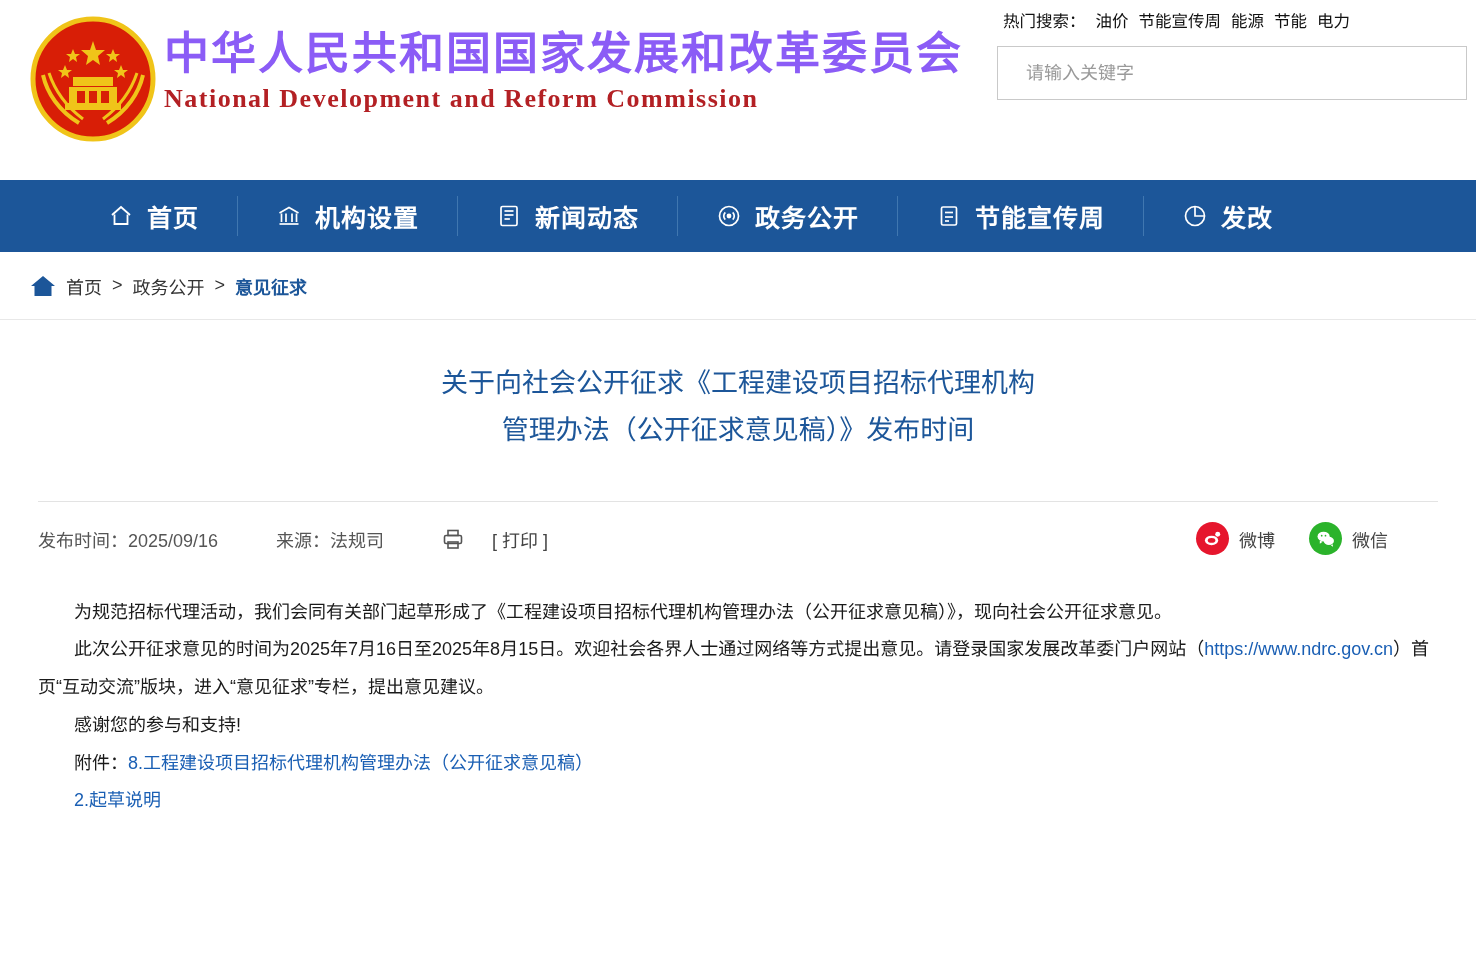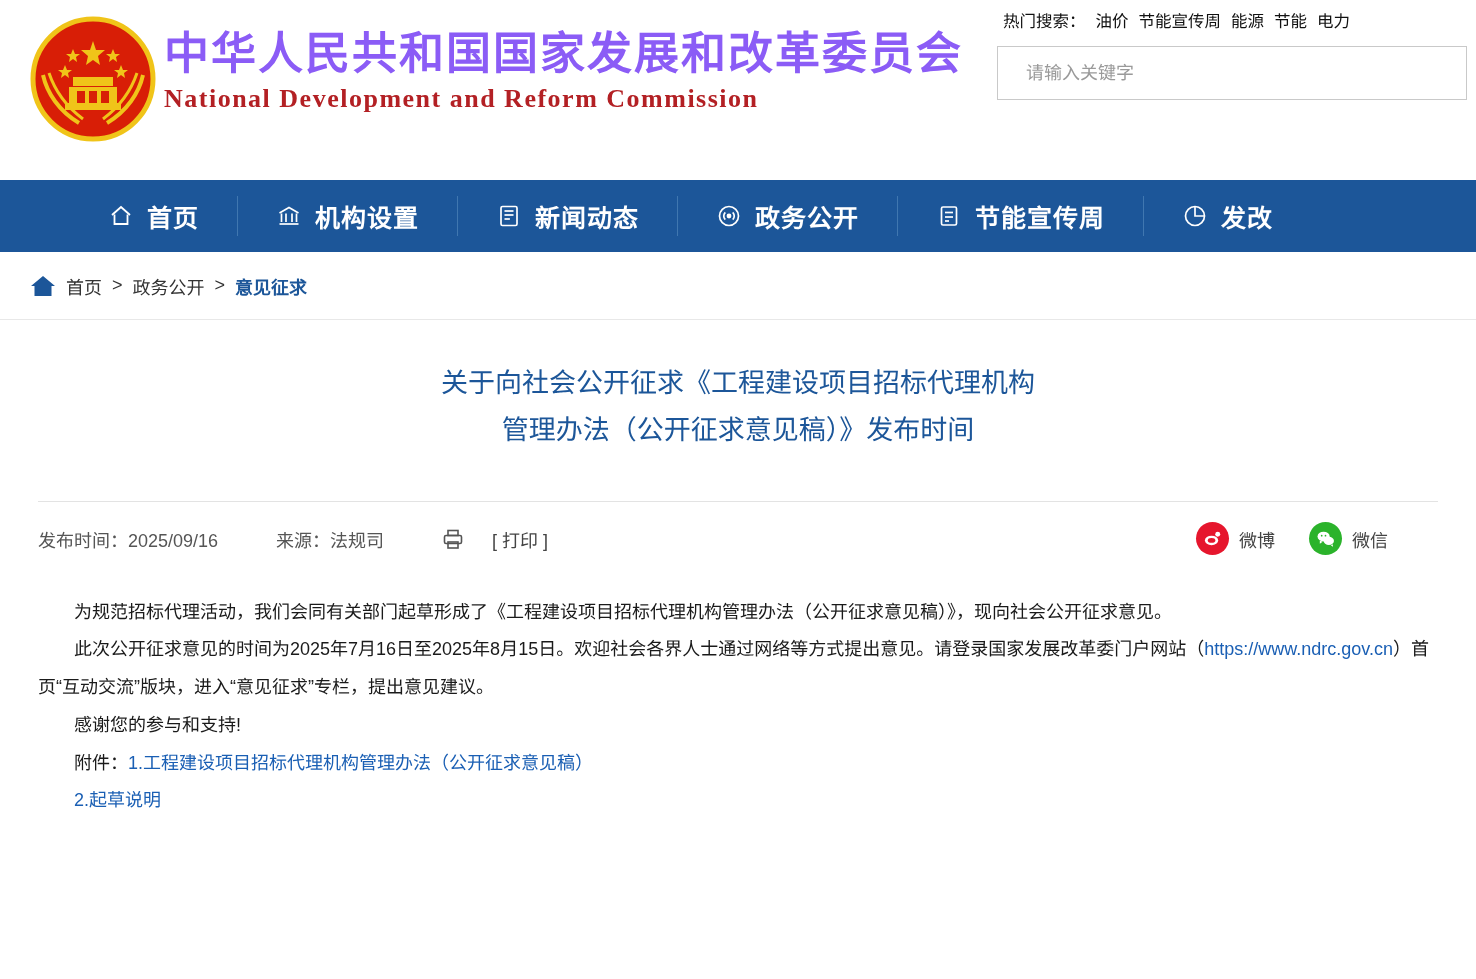--- a/index.html
+++ b/index.html
@@ -375,19 +375,19 @@
     </span>
   </div>
 
   <div class="body-text">
     <p>为规范招标代理活动，我们会同有关部门起草形成了《工程建设项目招标代理机构管理办法（公开征求意见稿）》，现向社会公开征求意见。</p>
     <p>
       <span>此次公开征求意见的时间为2025年7月16日至2025年8月15日。欢迎社会各界人士通过网络等方式提出意见。请登录国家发展改革委门户网站（</span><a class="inline-link" href="#">https://www.ndrc.gov.cn</a><span>）首页“互动交流”版块，进入“意见征求”专栏，提出意见建议。</span>
     </p>
     <p>感谢您的参与和支持!</p>
     <p class="attach-line">
-      <span>附件：</span><a class="attach-link" href="#">1.工程建设项目招标代理机构管理办法（公开征求意见稿）</a>
+      <span>附件：</span><a class="attach-link" href="#">8.工程建设项目招标代理机构管理办法（公开征求意见稿）</a>
     </p>
     <p class="attach-sub">
       <a class="attach-link" href="#">2.起草说明</a>
     </p>
   </div>
 </div>
 
 </body></html>

